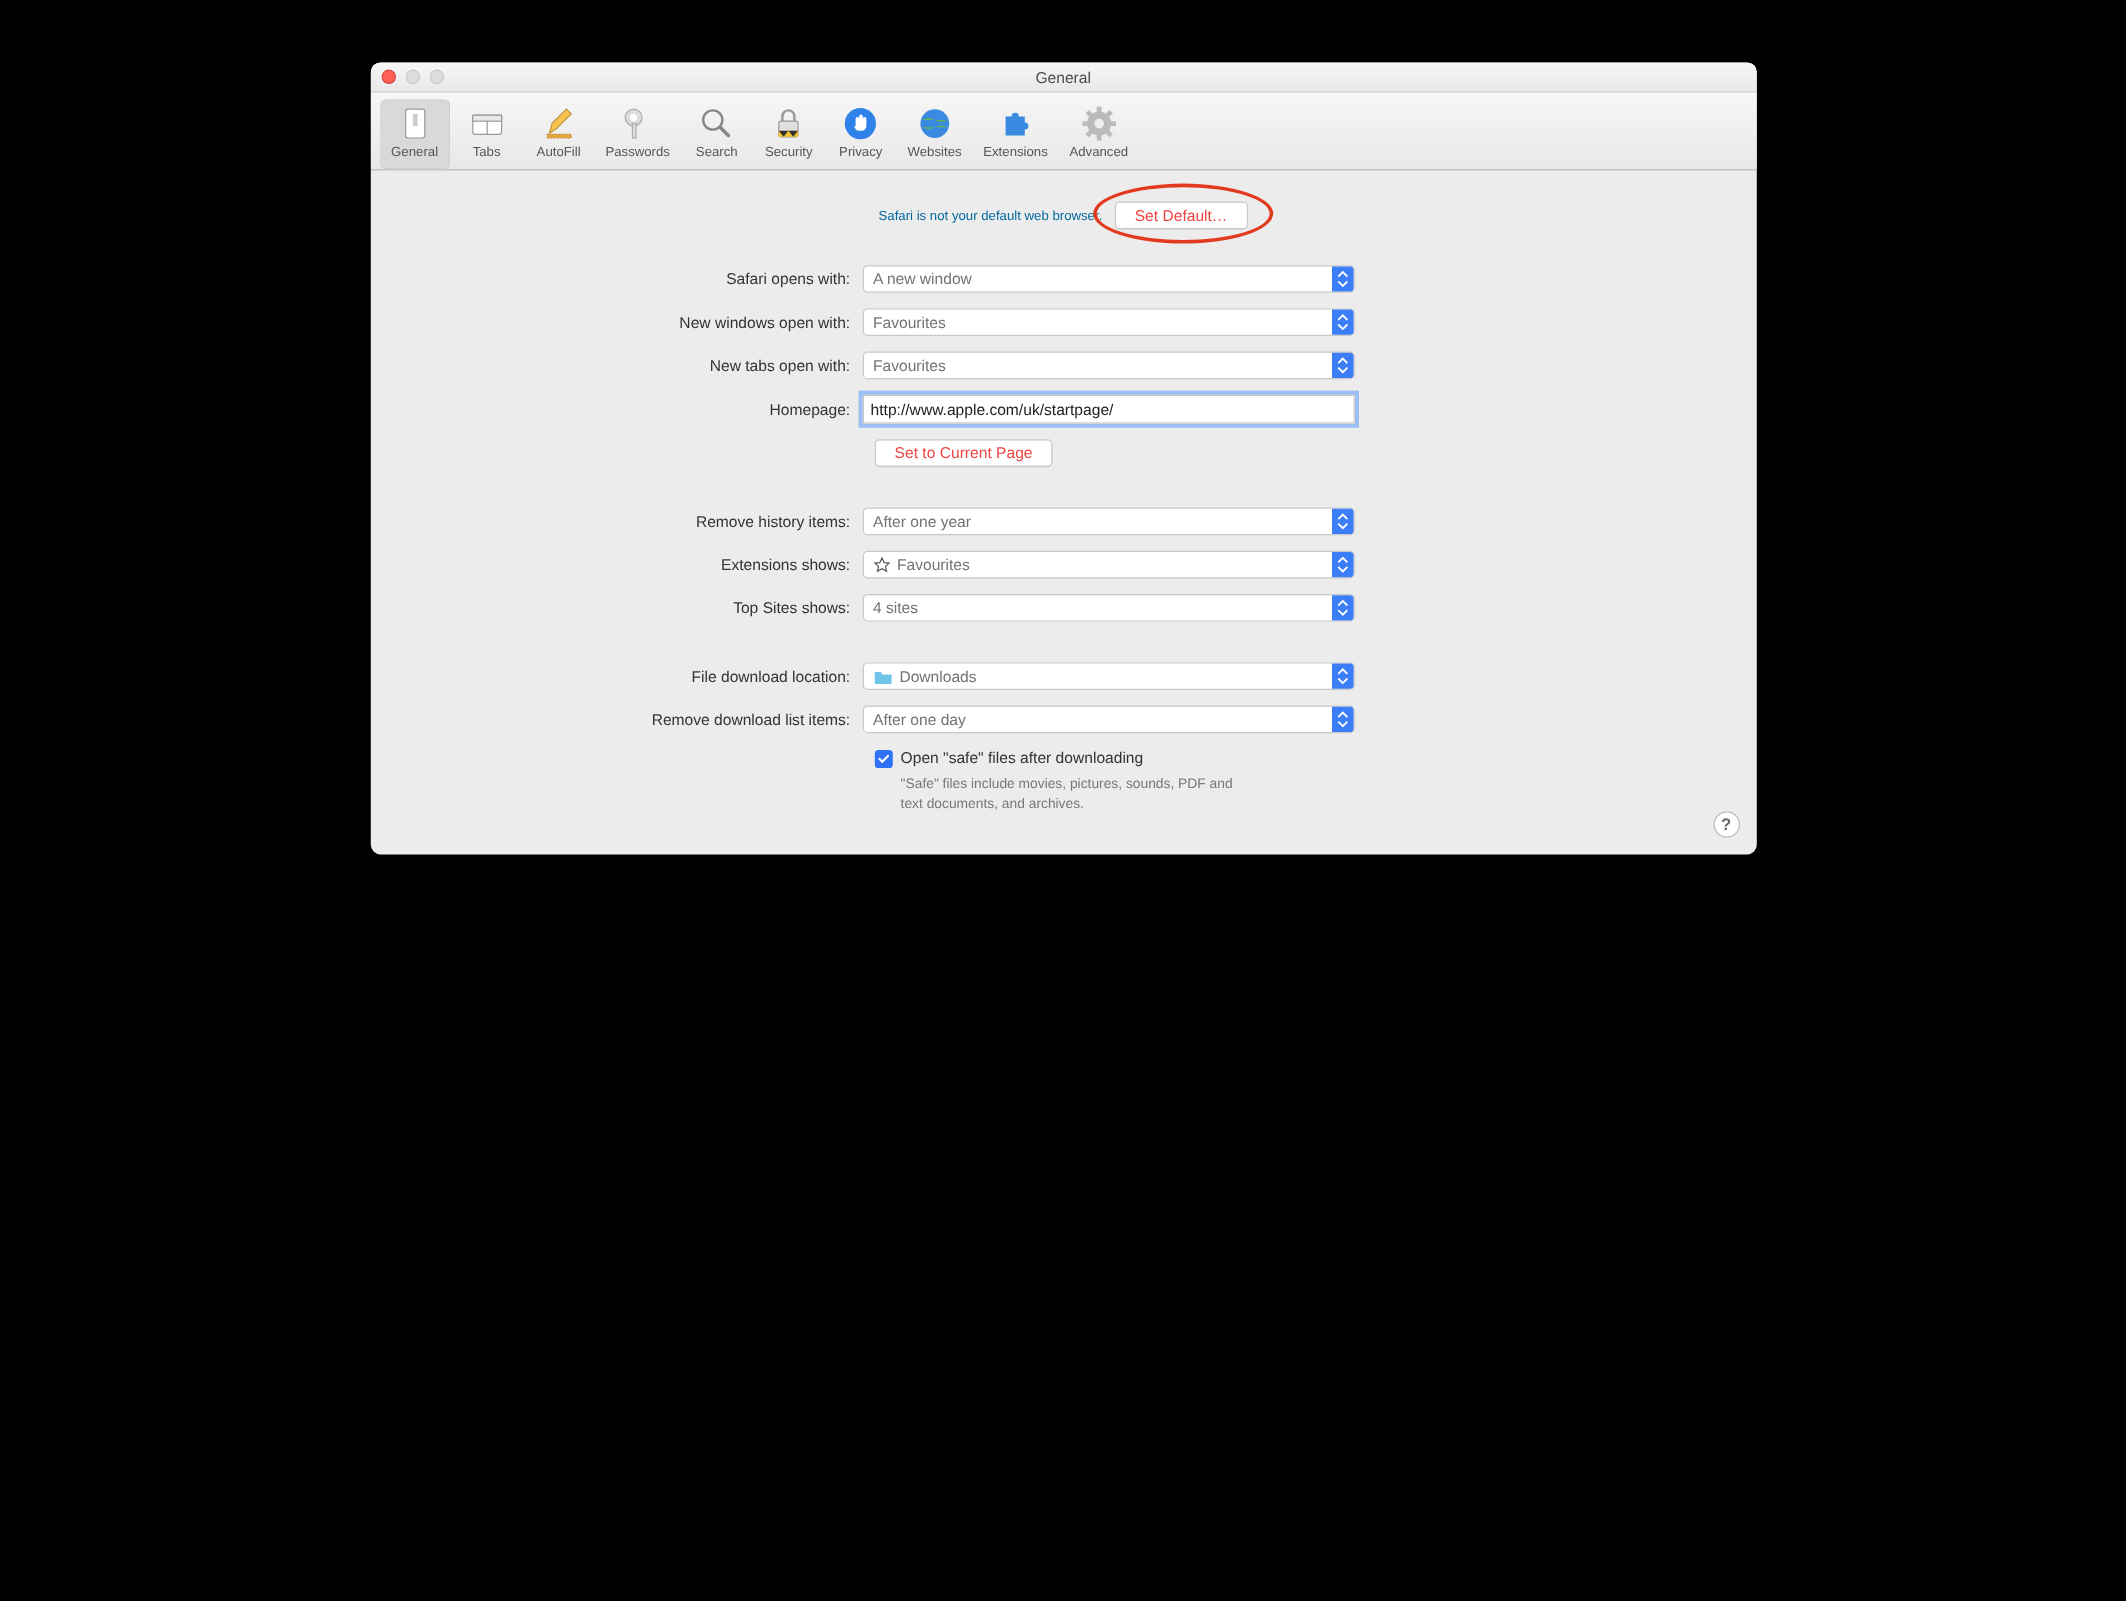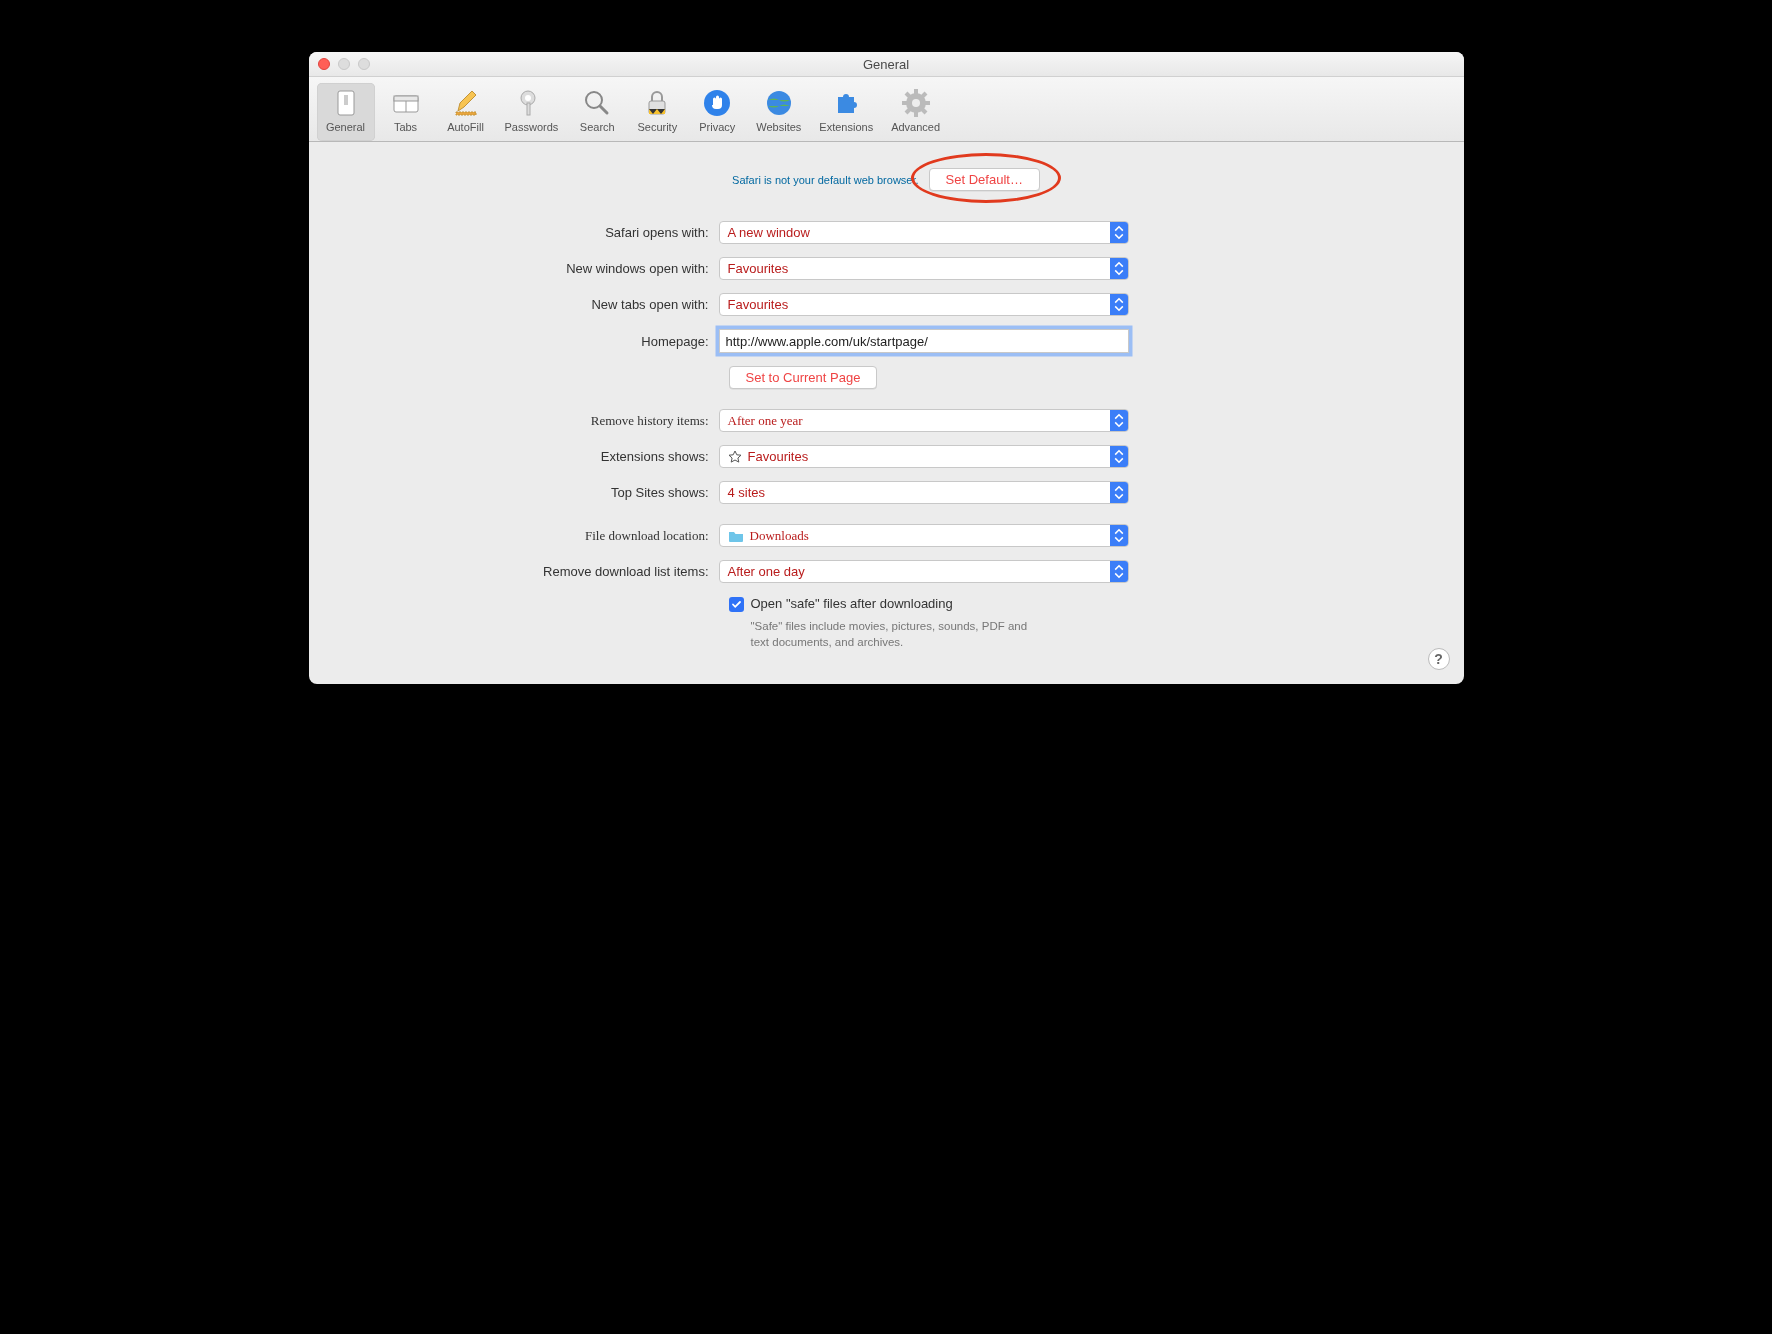--- a/index.html
+++ b/index.html
@@ -71,31 +71,31 @@
     position:relative;
   }
   .annot-ellipse {
     position:absolute;
     border:3px solid #e13a1e;
     border-radius:50%;
     width:150px; height:50px;
     pointer-events:none;
   }
   .row { display:flex; align-items:center; margin-bottom:13px; }
-  .row.gap-above { margin-top:20px;font-family:Liberation Serif, serif; }
+  .row.gap-above { margin-top:34px; }
   .rlabel {
     flex:0 0 360px; text-align:right;
     font-size:13px; color:#333; padding-right:10px;
   }
   .rcontrol { flex:0 0 auto; width:410px; position:relative; }
   .popup {
     width:100%; height:23px; background:#fff;
     border:1px solid #c8c8c8; border-radius:4px;
     display:flex; align-items:center; padding:0 8px;
-    font-size:13px; color:#b91c1c;
+    font-size:13px; color:#737373;
     position:relative;
   }
   .popup .arrows {
     position:absolute; right:0; top:0; bottom:0; width:18px;
     background:#3b7ef8; border-top-right-radius:3px; border-bottom-right-radius:3px;
   }
   .popup .arrows svg { width:18px; height:100%; }
   .textfield {
     width:100%; height:24px; background:#fff;
     border:1px solid #c8c8c8;

